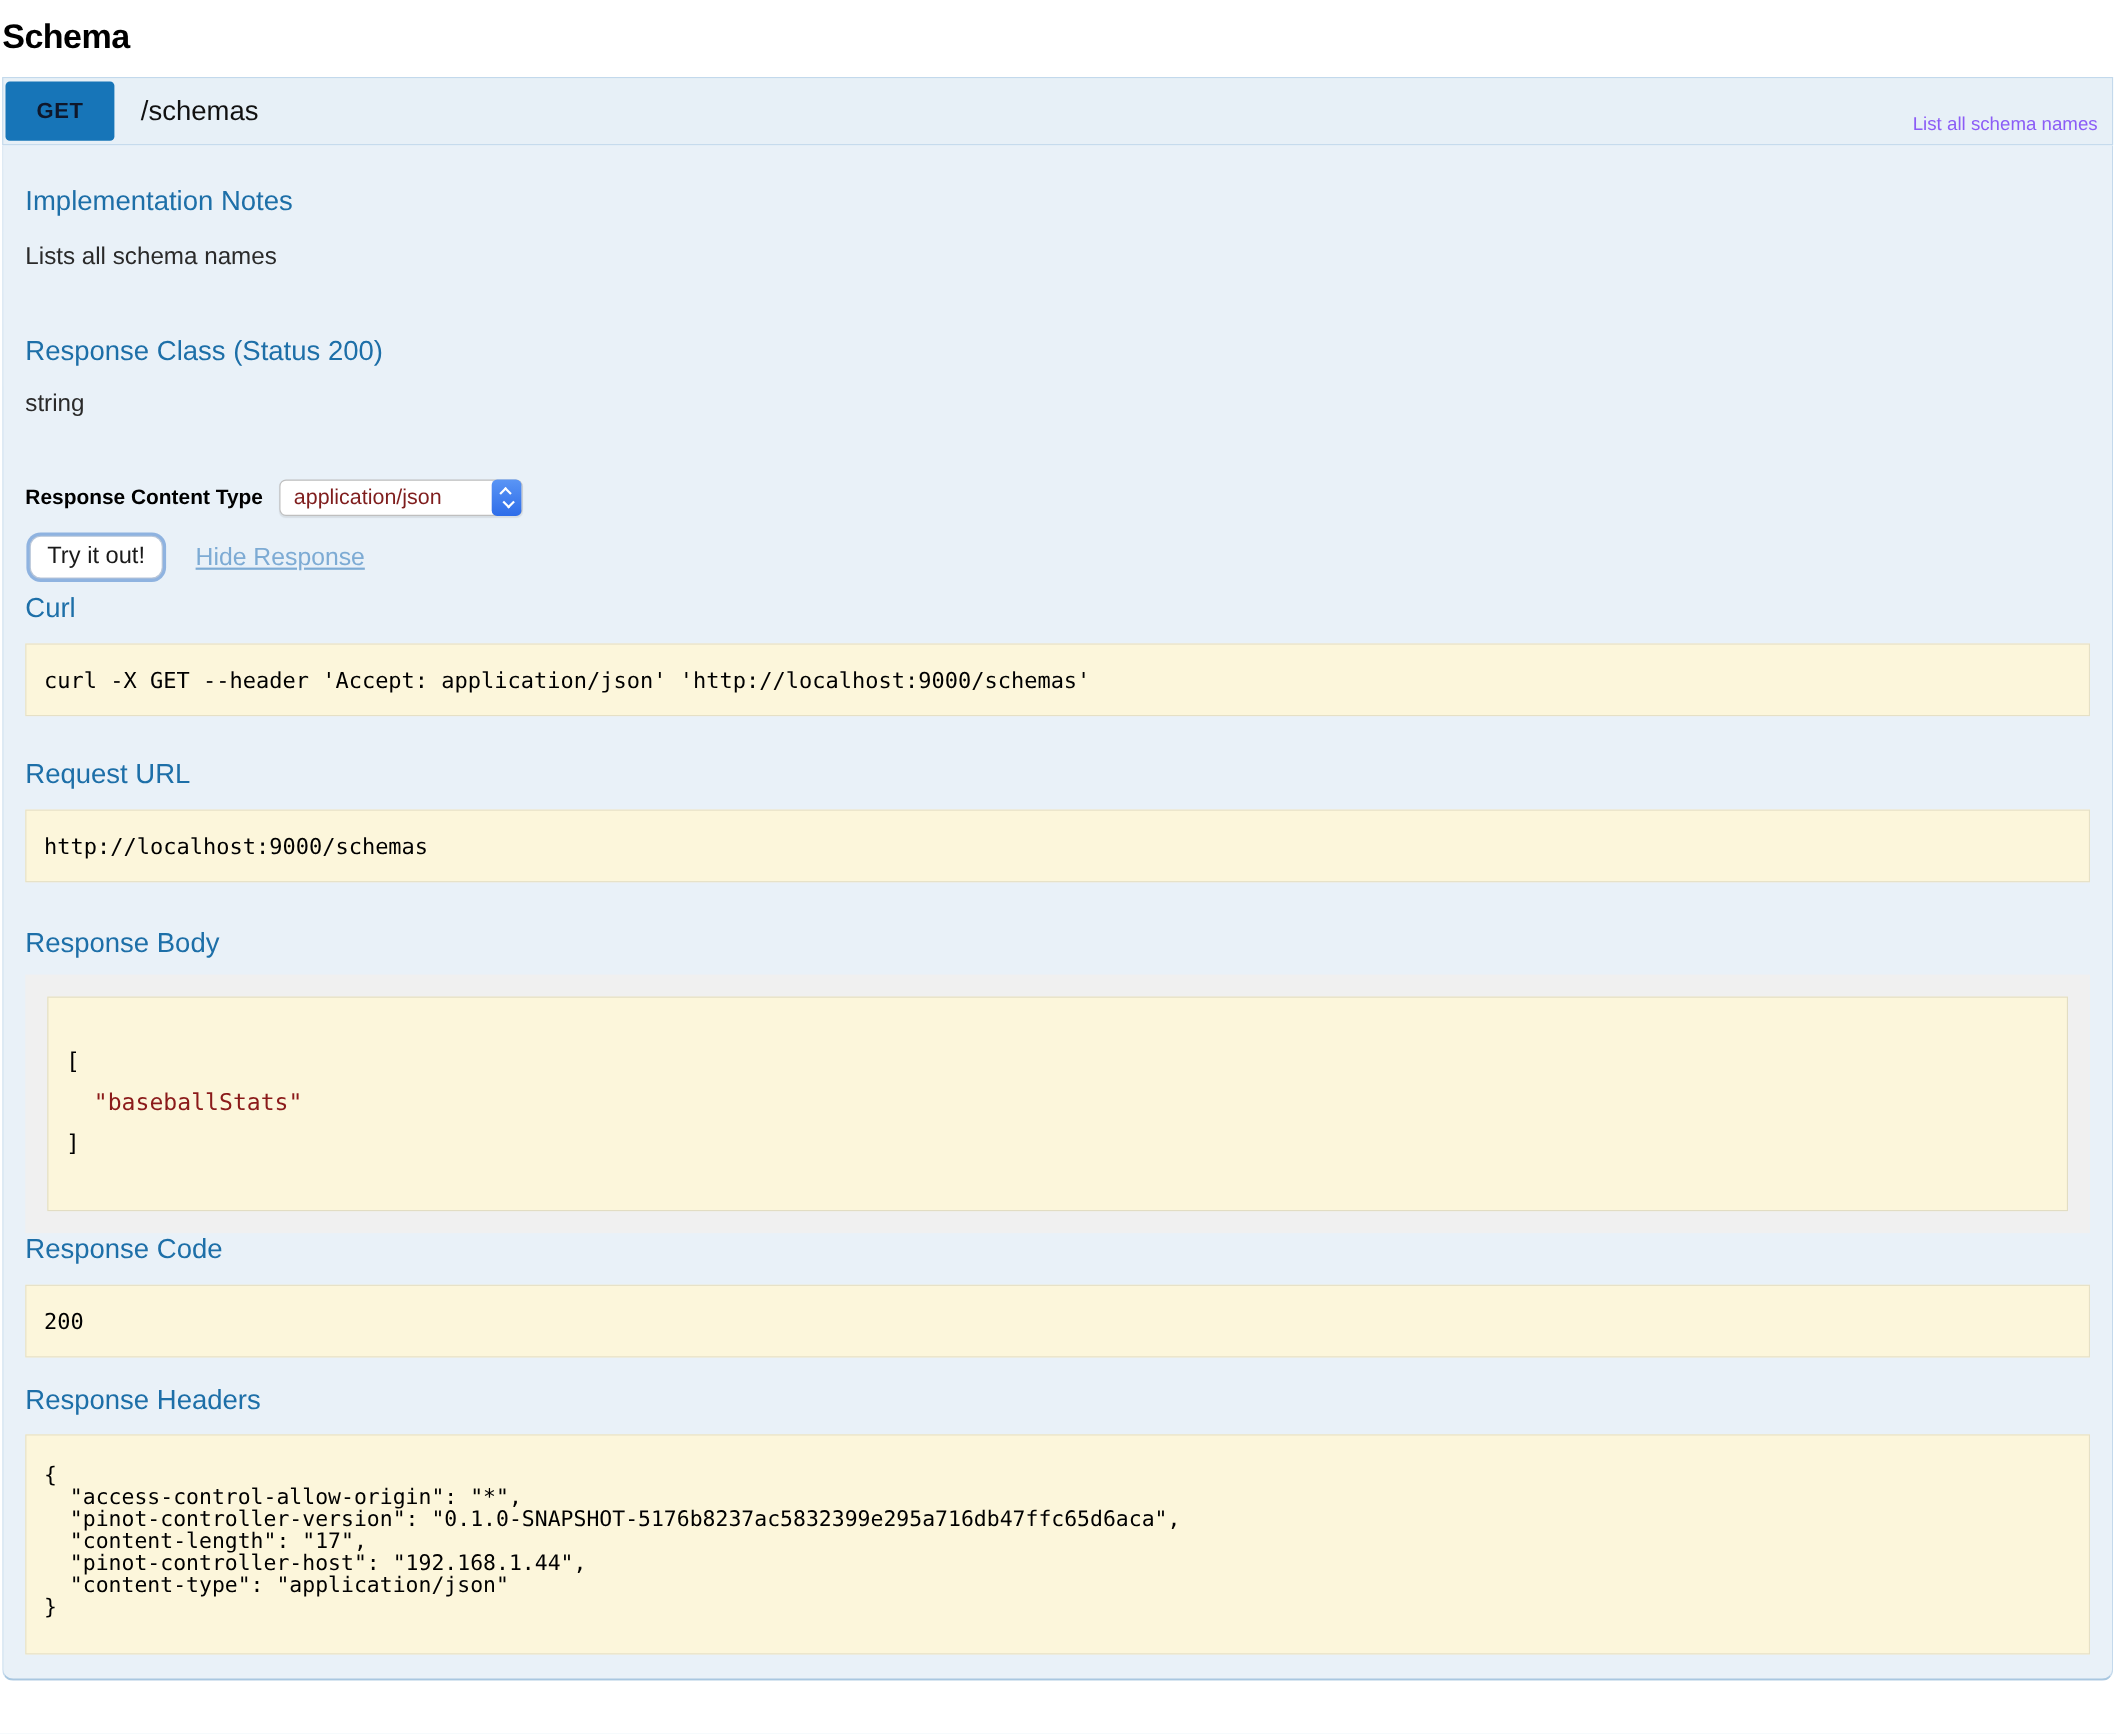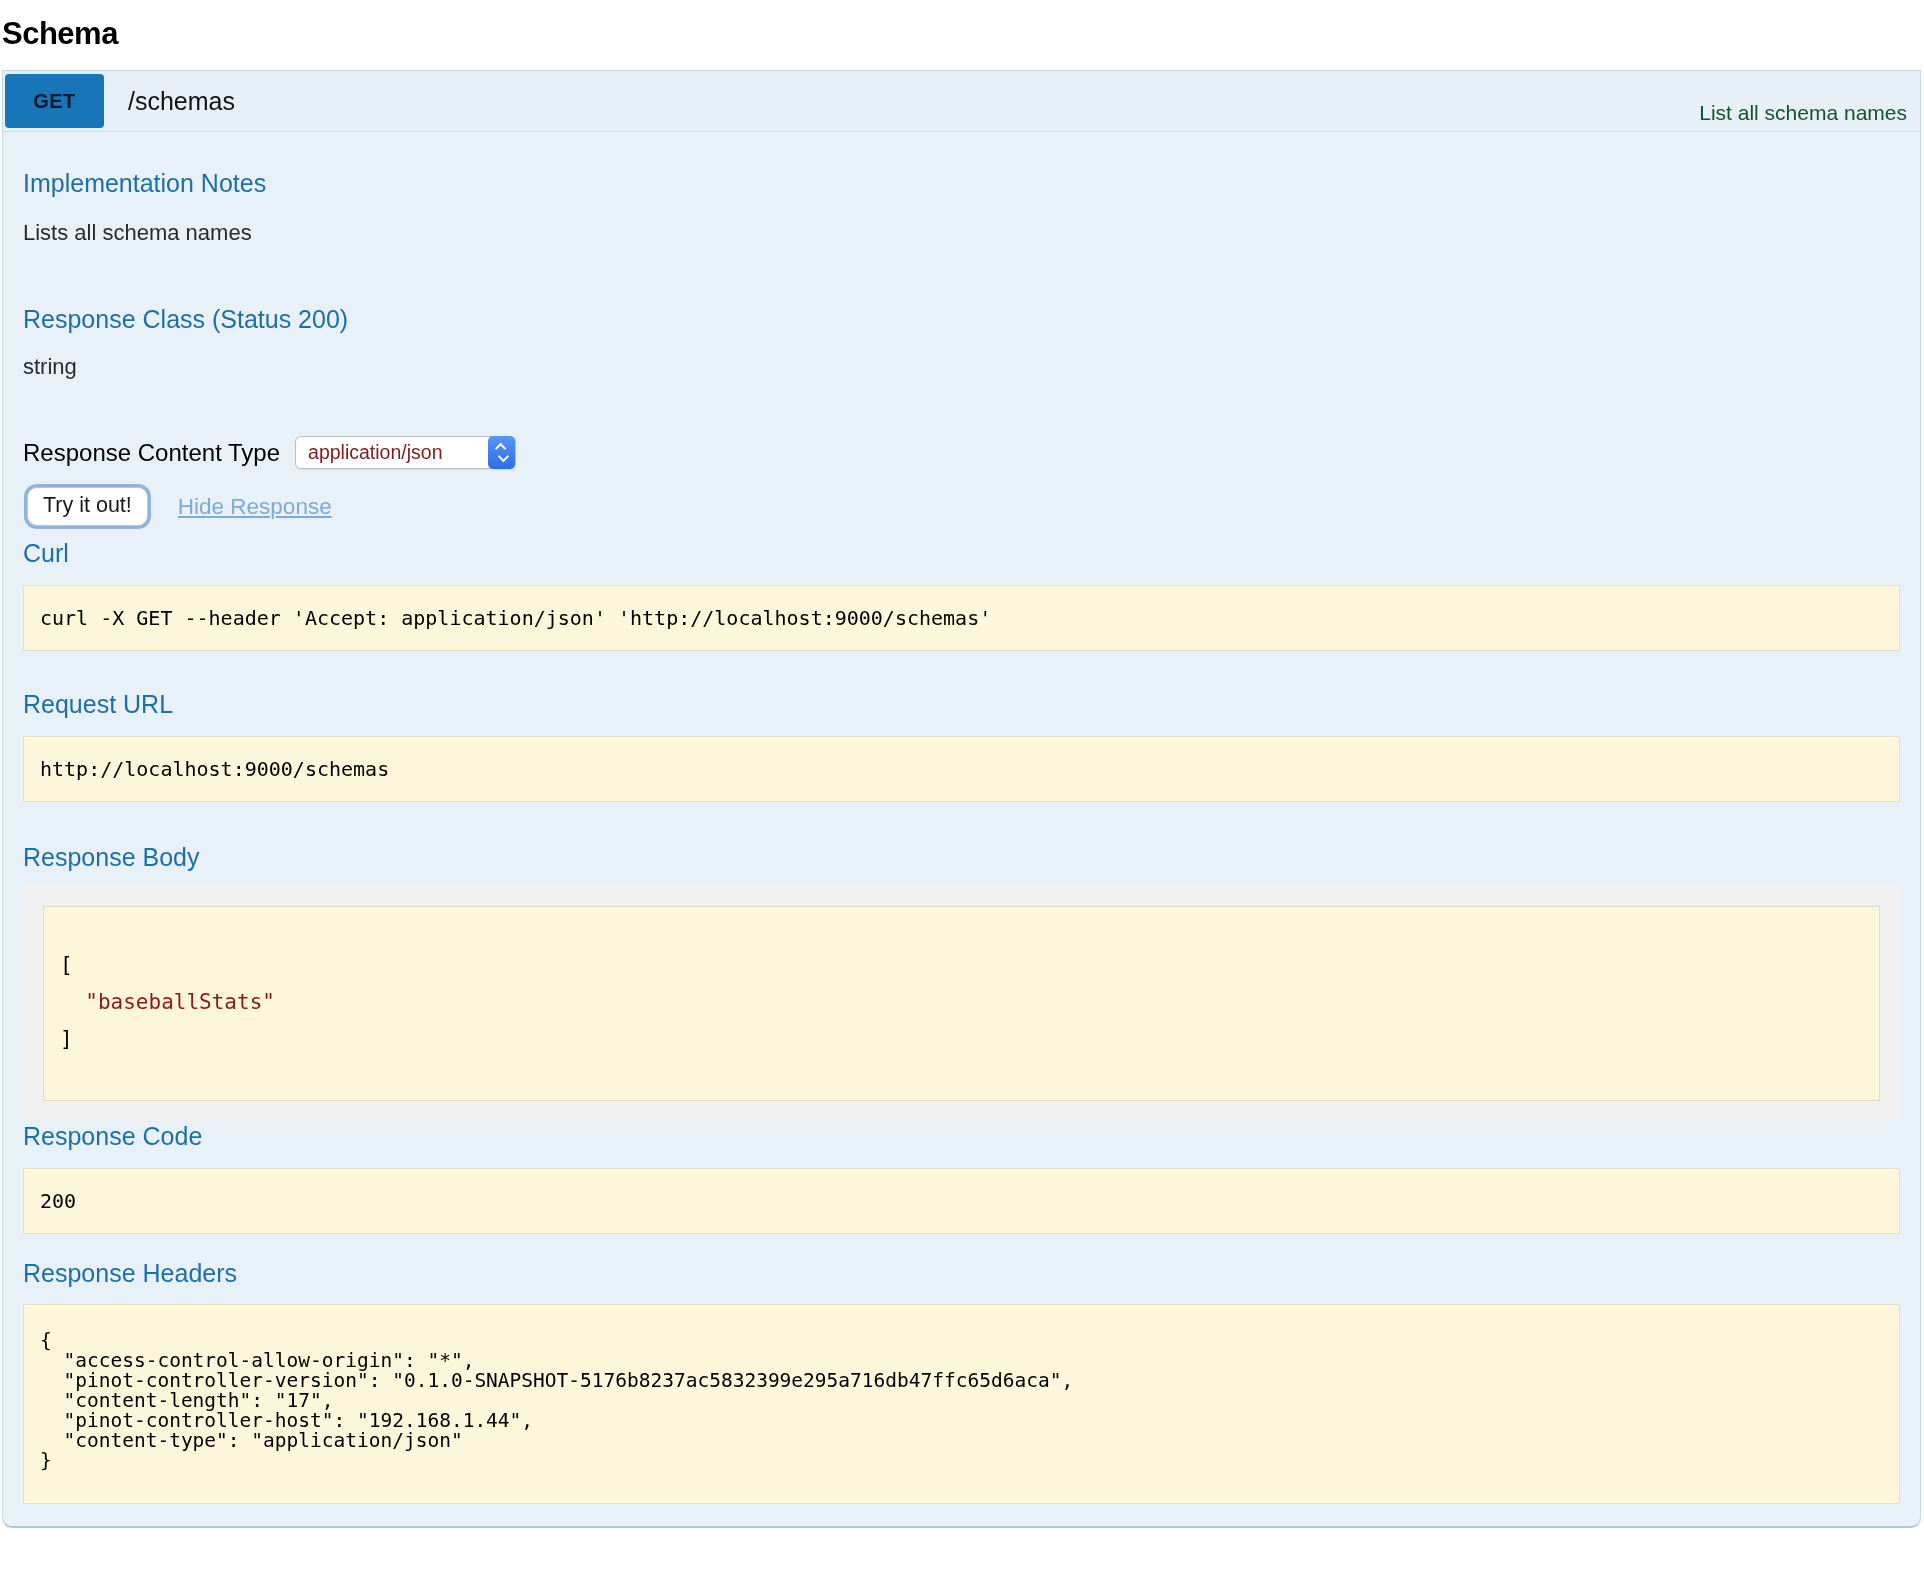--- a/index.html
+++ b/index.html
@@ -48,21 +48,21 @@
     text-align: center; border-radius: 4px;
     margin-left: 2px;
     cursor: pointer;
   }
   .endpoint-path {
     font-size: 25px; color: #111;
     margin-left: 24px; text-decoration: none; cursor: pointer;
   }
   .summary-link {
     margin-left: auto; margin-right: 13px;
-    color: #14532d; font-size: 21px; cursor: pointer; margin-top: 24px;
+    color: #8b5cf6; font-size: 17px; cursor: pointer; margin-top: 24px;
   }
 
   .op-content {
     background: #e9f1f8;
     border: 1px solid #c3d9ec;
     border-top: none;
     border-bottom: 2px solid #a9c7e0;
     border-radius: 0 0 10px 10px;
     padding: 28px 20px 22px 20px;
   }
@@ -72,21 +72,21 @@
     margin: 0; line-height: 30px;
   }
   .plain-text { font-size: 22px; color: #2a2a2a; line-height: 26px; }
 
   #impl-heading      { margin-top: 8px; }
   #impl-text         { margin-top: 22px; }
   #class-heading     { margin-top: 58px; }
   #class-text        { margin-top: 20px; }
 
   .content-type-row  { margin-top: 56px; display: flex; align-items: center; }
-  .ct-label { font-size: 24px; font-weight: normal; color: #000; margin-right: 15px; }
+  .ct-label { font-size: 19px; font-weight: bold; color: #000; margin-right: 15px; }
   .select {
     display: flex; align-items: center; justify-content: space-between;
     width: 221px; height: 33px;
     background: #ffffff;
     border: 1px solid #bfbfbf; border-radius: 6px;
     padding-left: 12px; cursor: pointer;
     box-shadow: 0 1px 1px rgba(0,0,0,0.08);
   }
   .select-value { font-size: 19.5px; color: #7f1d1d; }
   .stepper {

